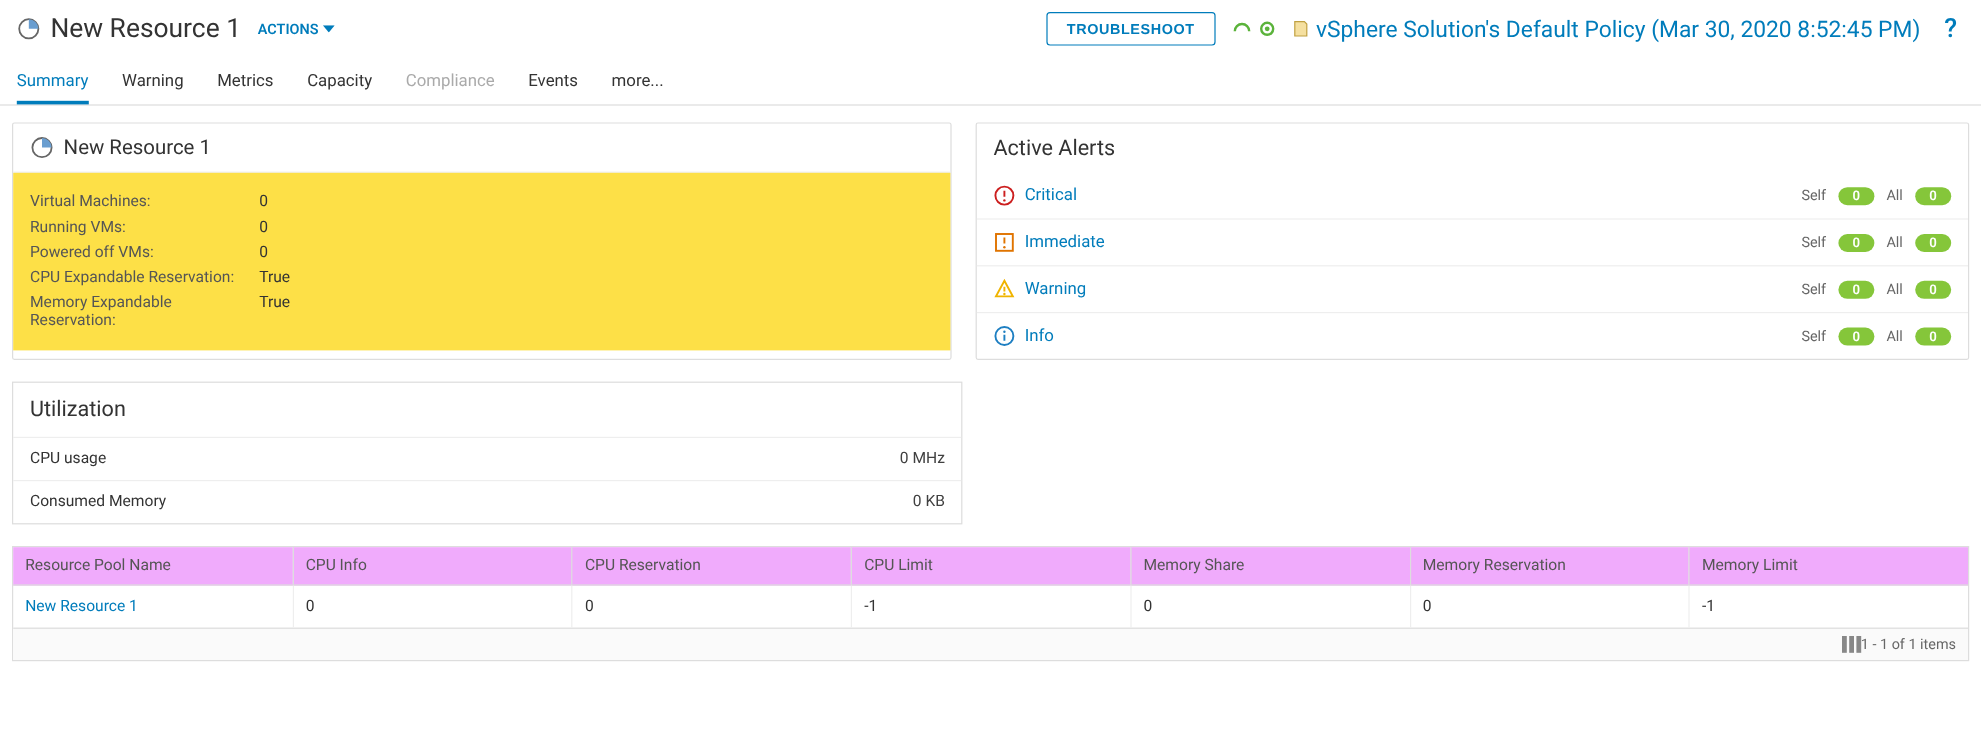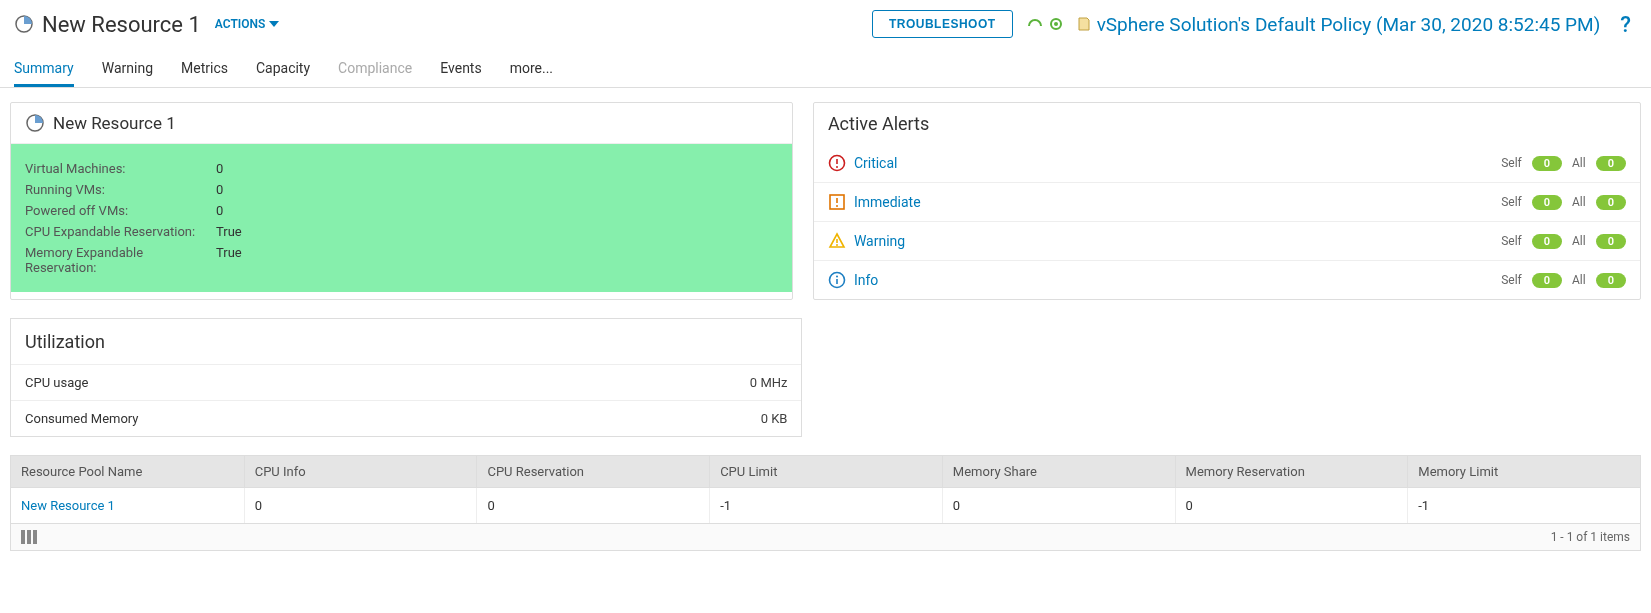--- a/index.html
+++ b/index.html
@@ -98,21 +98,21 @@
   .panel-header {
     padding: 10px 14px;
     border-bottom: 1px solid #eee;
     display:flex;
     align-items:center;
     gap:8px;
     font-size: 17px;
     color:#333;
   }
   .panel-body {
-    background: #86efac;
+    background: #fde047;
     padding: 14px;
   }
   .kv-row { display:flex; gap: 6px; padding: 3px 0; font-size: 13px; color:#555; }
   .kv-row .k { width: 185px; }
   .kv-row .v { font-weight: 400; color:#333; }
 
   .alert-row {
     display:flex;
     align-items:center;
     padding: 10px 14px;
@@ -161,31 +161,31 @@
   }
   .grid-header, .grid-row {
     display:grid;
     grid-template-columns: 1.5fr 1.5fr 1.5fr 1.5fr 1.5fr 1.5fr 1.5fr;
   }
   .grid-header .cell {
     padding: 8px 10px;
     color:#555;
     border-left:1px solid #ddd;
     border-bottom:1px solid #ddd;
-    background:#e5e5e5;
+    background:#f0abfc;
   }
   .grid-header .cell:first-child { border-left:none; }
   .grid-row .cell {
     padding: 10px 10px;
     border-left:1px solid #eee;
   }
   .grid-row .cell:first-child { border-left:none; color:#007cbb; cursor:pointer; }
   .grid-footer {
     display:flex;
-    justify-content:space-between;
+    justify-content:flex-end;
     align-items:center;
     padding: 6px 10px;
     border-top:1px solid #ddd;
     background:#fafafa;
     font-size:12px;
     color:#666;
   }
   .cols-icon { width:16px; height:14px; display:flex; gap:2px; }
   .cols-icon span { flex:1; background:#888; }
 

